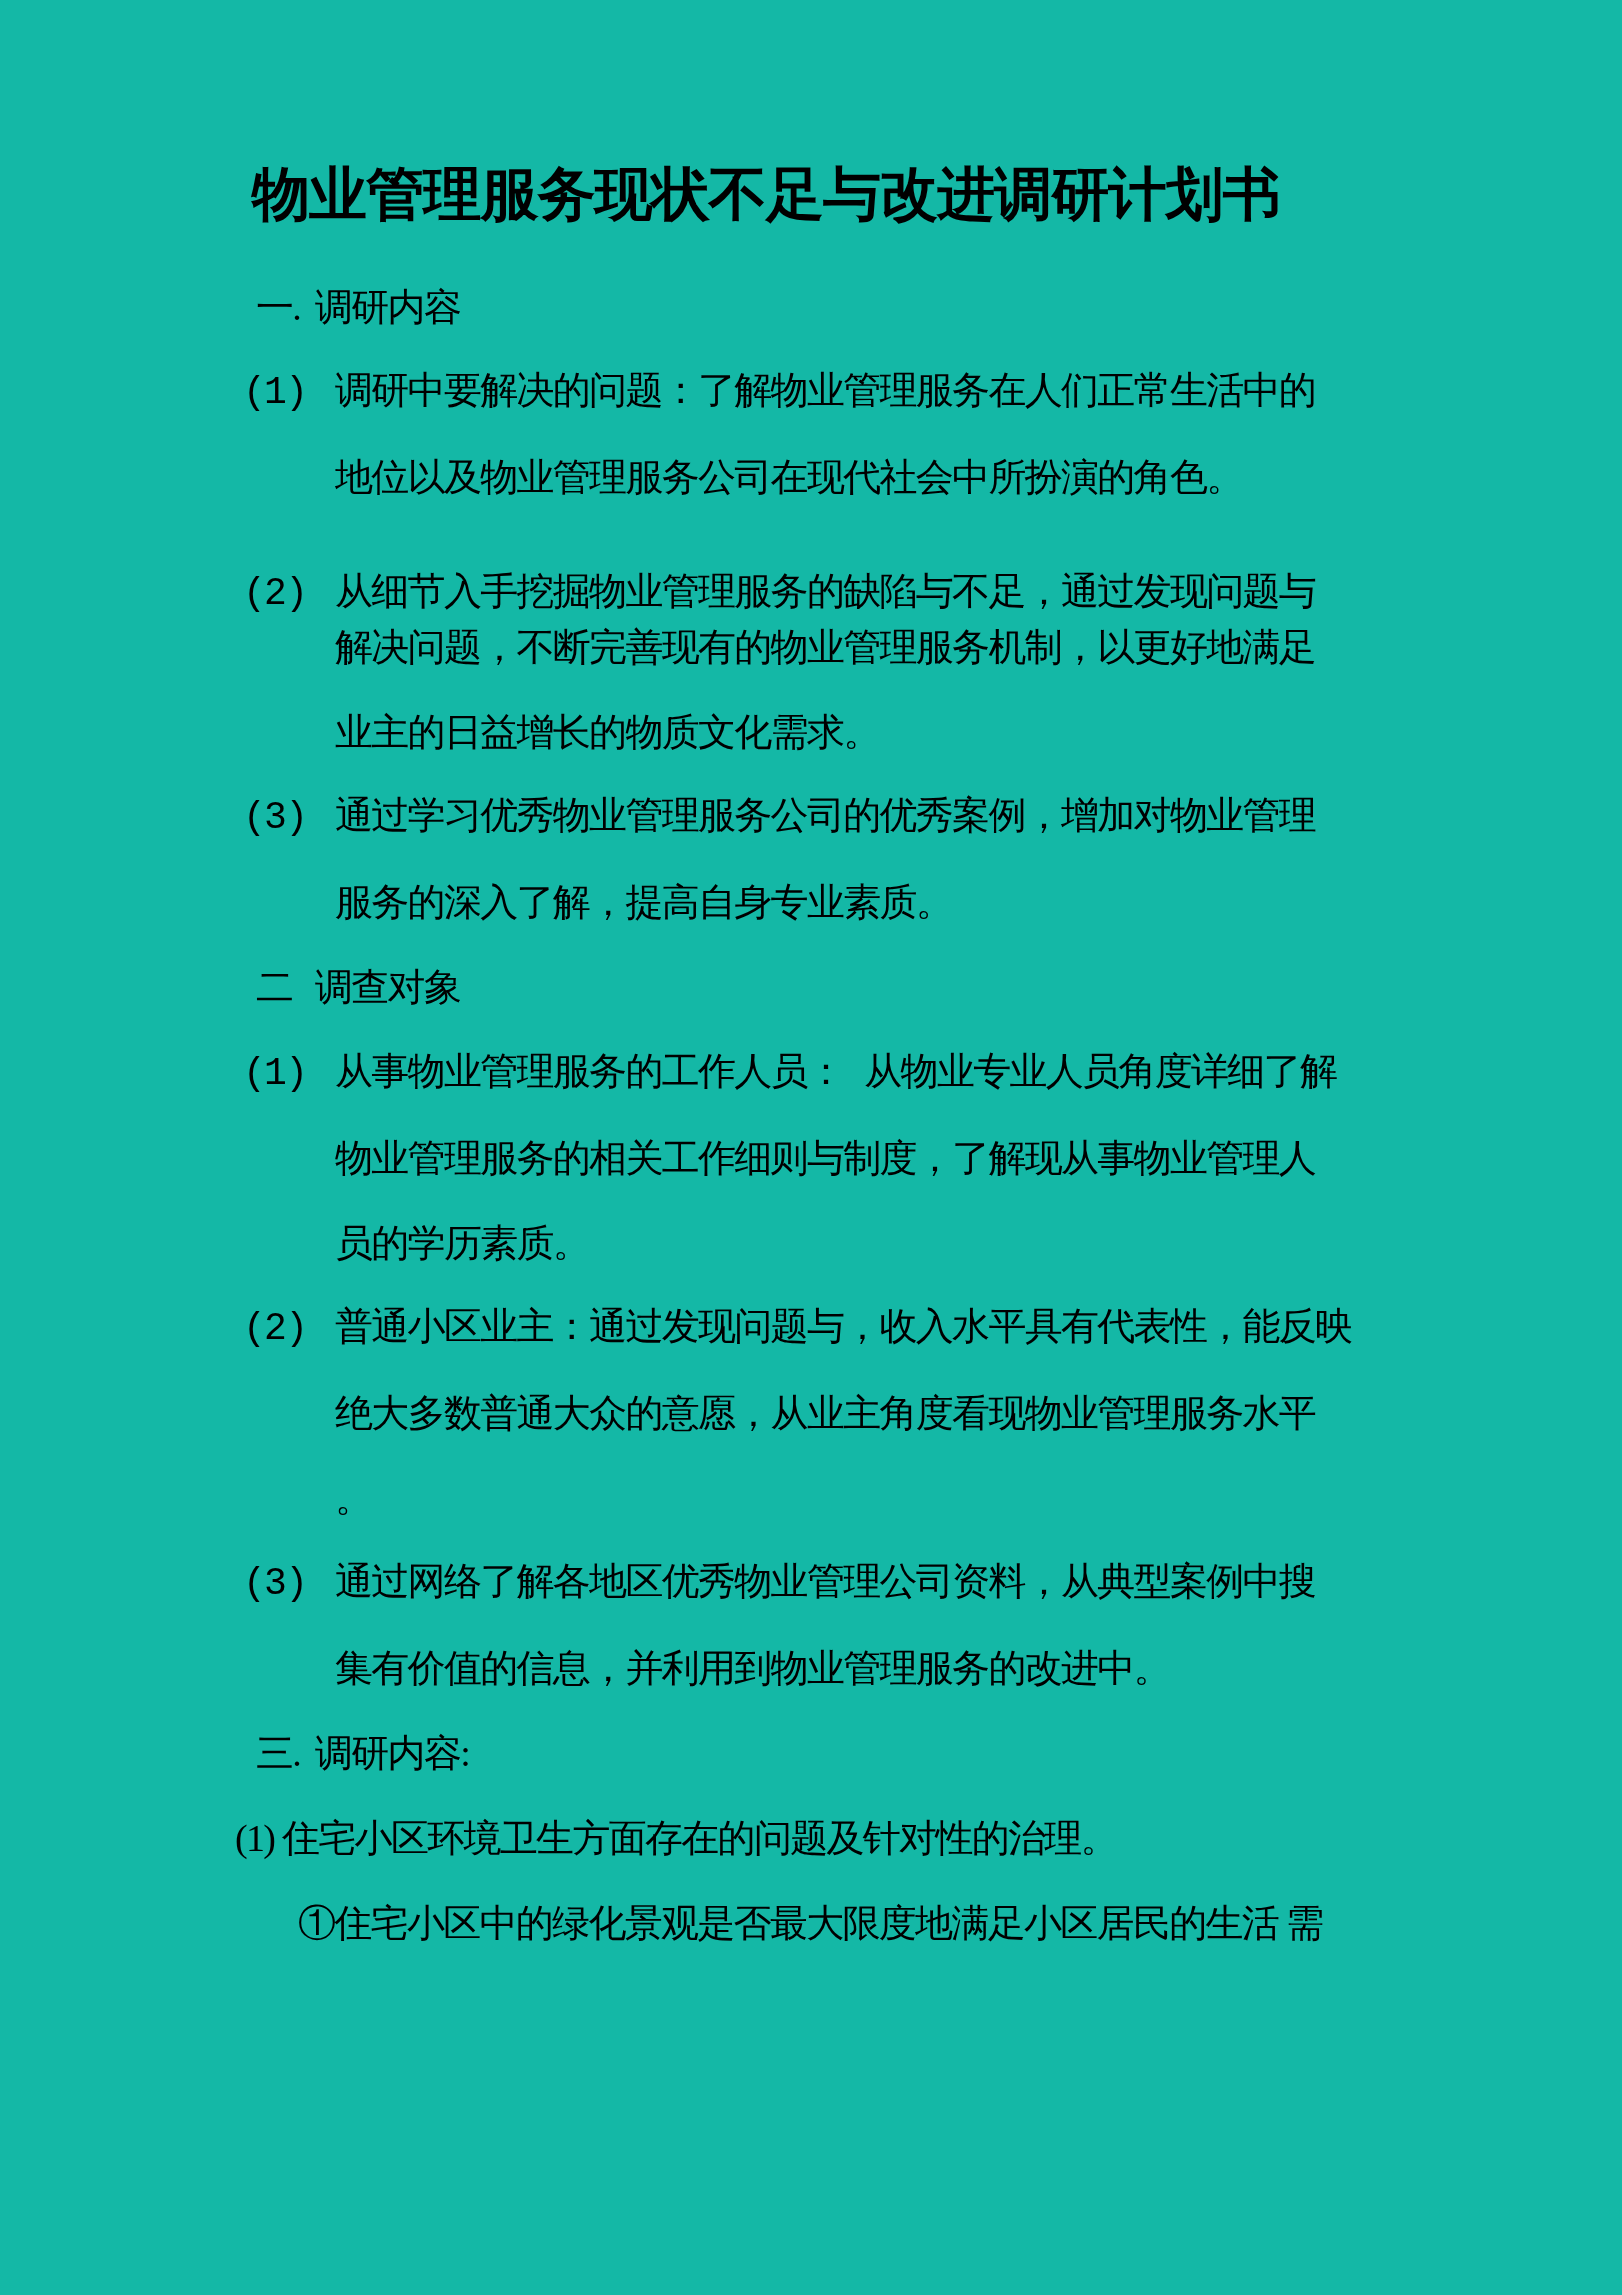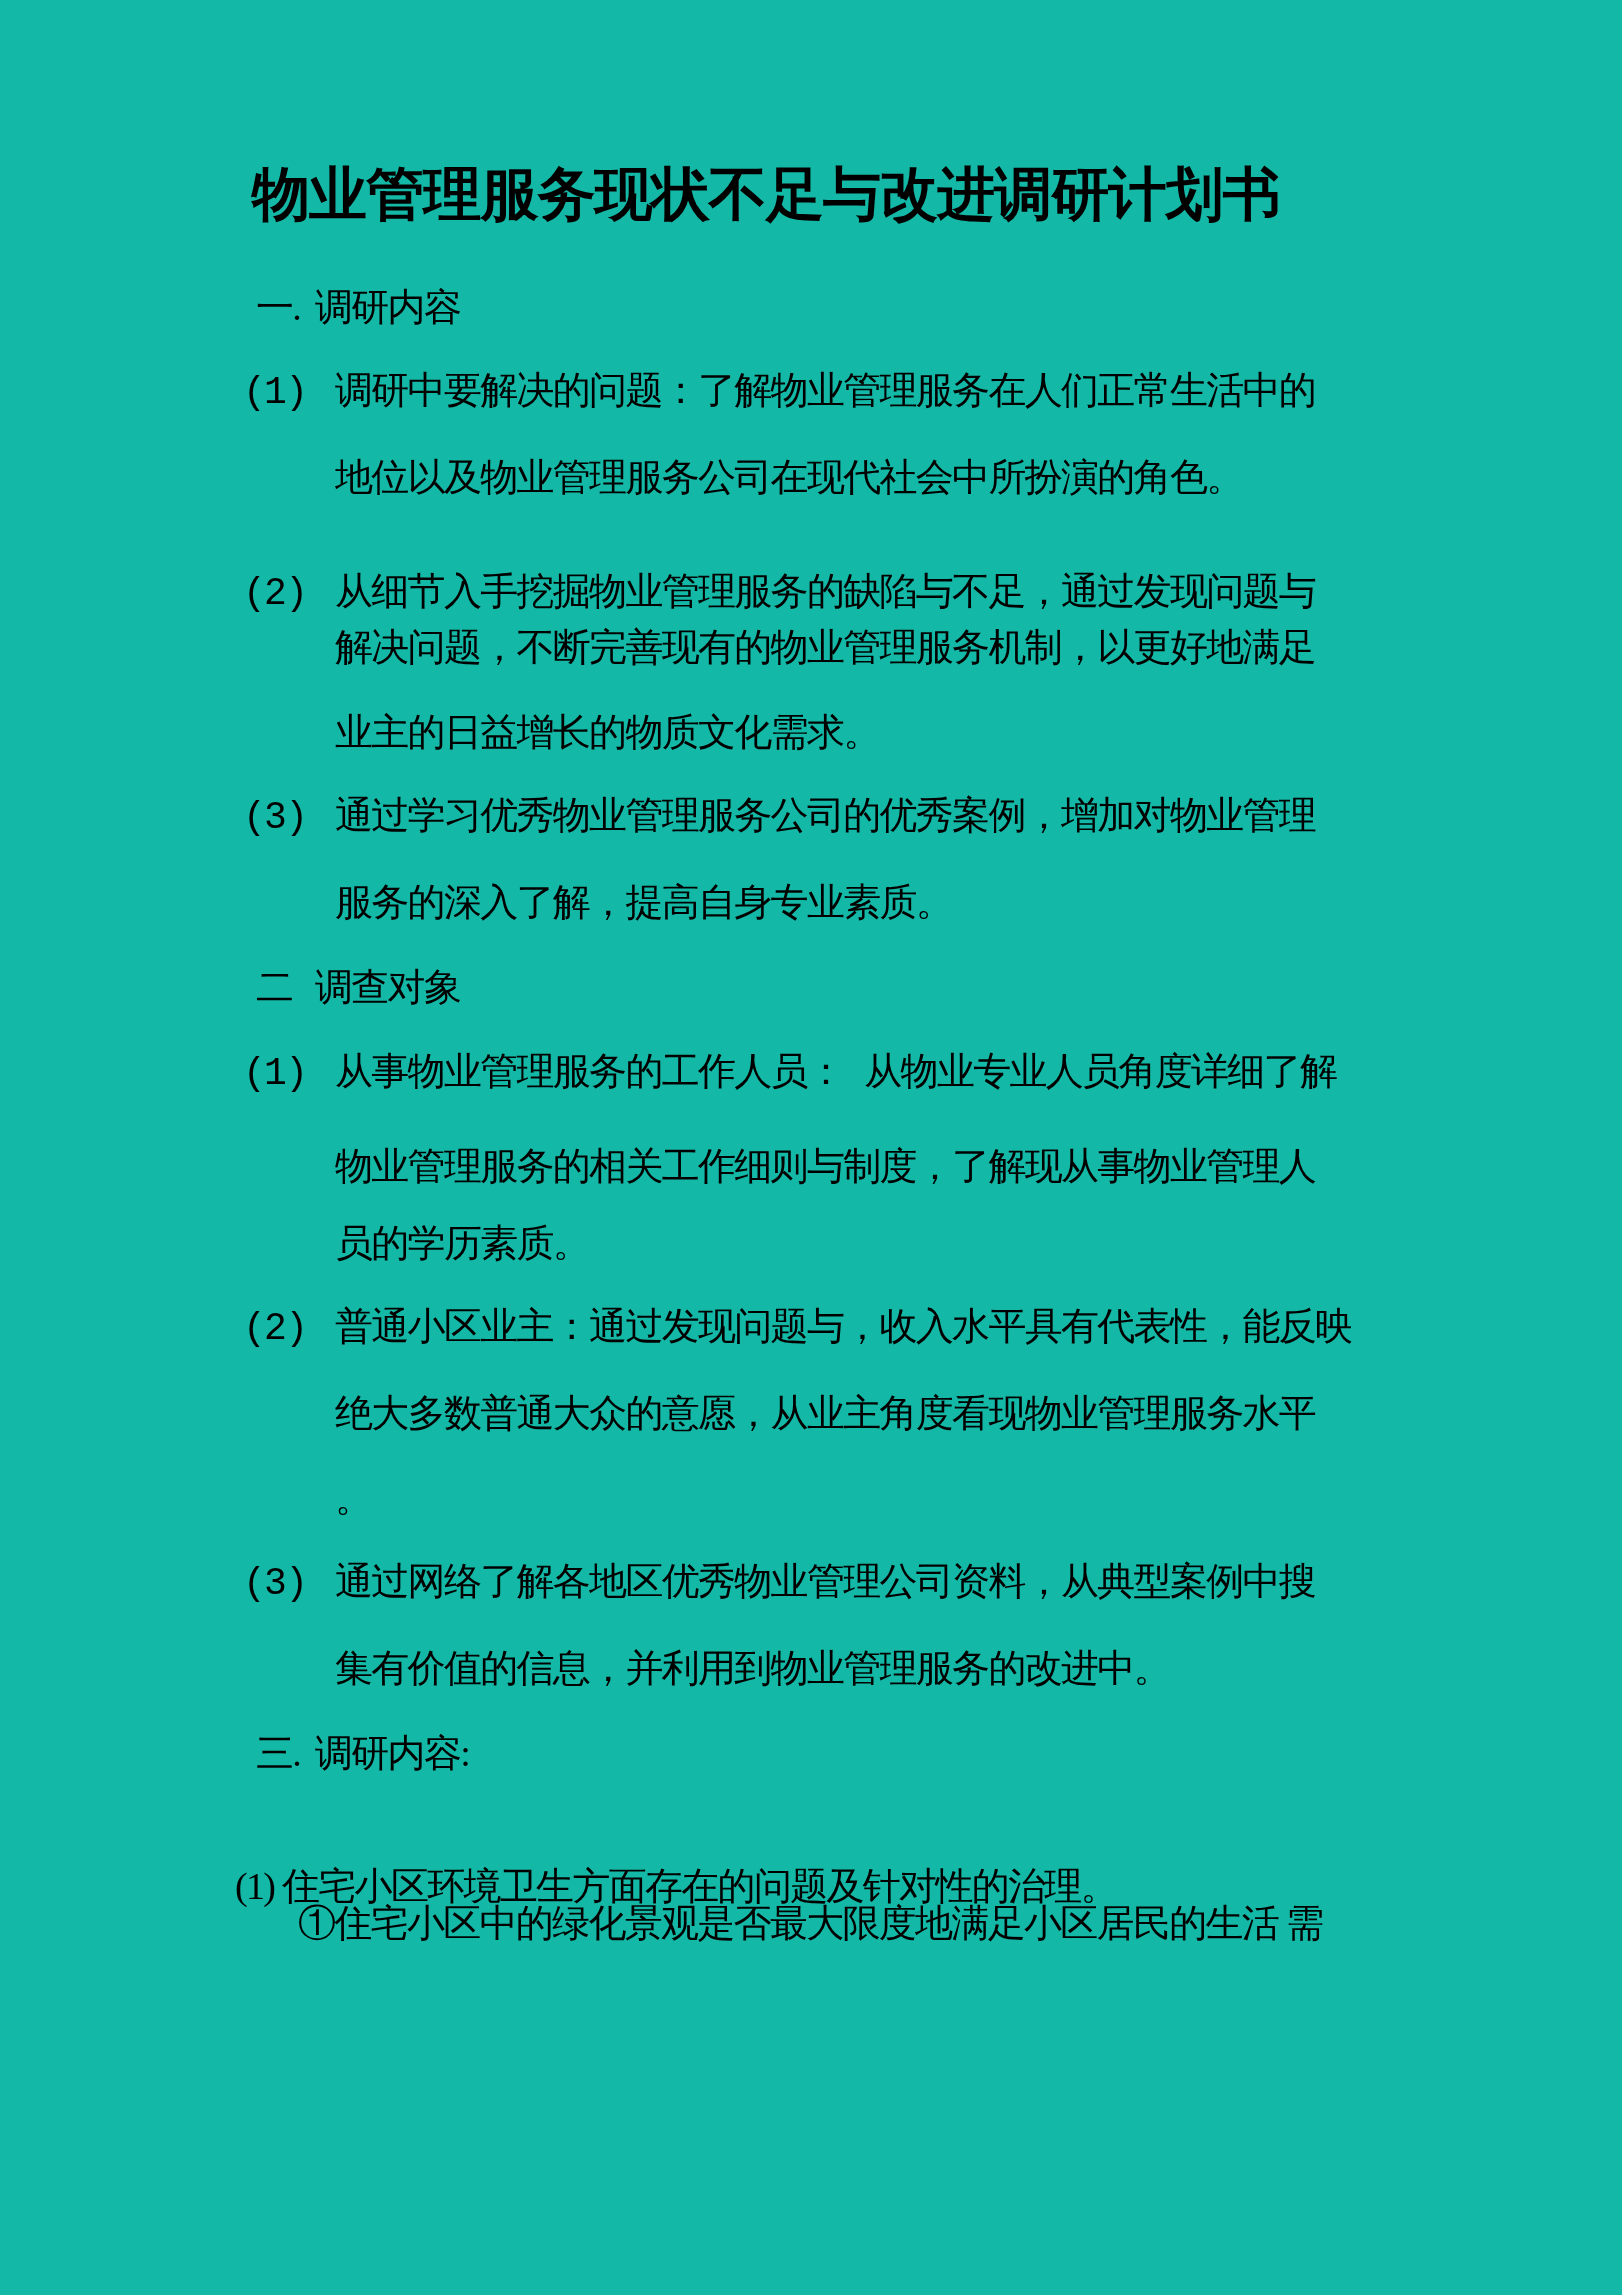--- a/index.html
+++ b/index.html
@@ -55,25 +55,25 @@
       <div class="line k-section" style="top: 288px;"><span class="num">一.</span><span>调研内容</span></div>
       <div class="line k-item" style="top: 373px;"><span class="num">(1)</span><span>调研中要解决的问题：了解物业管理服务在人们正常生活中的</span></div>
       <div class="line k-cont" style="top: 458px;"><span>地位以及物业管理服务公司在现代社会中所扮演的角色。</span></div>
       <div class="line k-item" style="top: 574px;"><span class="num">(2)</span><span>从细节入手挖掘物业管理服务的缺陷与不足，通过发现问题与</span></div>
       <div class="line k-cont" style="top: 628px;"><span>解决问题，不断完善现有的物业管理服务机制，以更好地满足</span></div>
       <div class="line k-cont" style="top: 713px;"><span>业主的日益增长的物质文化需求。</span></div>
       <div class="line k-item" style="top: 798px;"><span class="num">(3)</span><span>通过学习优秀物业管理服务公司的优秀案例，增加对物业管理</span></div>
       <div class="line k-cont" style="top: 883px;"><span>服务的深入了解，提高自身专业素质。</span></div>
       <div class="line k-section" style="top: 968px;"><span class="num">二</span><span>调查对象</span></div>
       <div class="line k-item" style="top: 1054px;"><span class="num">(1)</span><span>从事物业管理服务的工作人员： 从物业专业人员角度详细了解</span></div>
-      <div class="line k-cont" style="top: 1139px; margin-top: 8px;"><span>物业管理服务的相关工作细则与制度，了解现从事物业管理人</span></div>
+      <div class="line k-cont" style="top: 1139px;"><span>物业管理服务的相关工作细则与制度，了解现从事物业管理人</span></div>
       <div class="line k-cont" style="top: 1224px;"><span>员的学历素质。</span></div>
       <div class="line k-item" style="top: 1309px;"><span class="num">(2)</span><span>普通小区业主：通过发现问题与，收入水平具有代表性，能反映</span></div>
       <div class="line k-cont" style="top: 1394px;"><span>绝大多数普通大众的意愿，从业主角度看现物业管理服务水平</span></div>
       <div class="line k-cont" style="top: 1479px;"><span>。</span></div>
       <div class="line k-item" style="top: 1564px;"><span class="num">(3)</span><span>通过网络了解各地区优秀物业管理公司资料，从典型案例中搜</span></div>
       <div class="line k-cont" style="top: 1649px;"><span>集有价值的信息，并利用到物业管理服务的改进中。</span></div>
       <div class="line k-section" style="top: 1734px;"><span class="num">三.</span><span>调研内容:</span></div>
-      <div class="line k-flat" style="top: 1819px; margin-top: 48px;"><span>(1) 住宅小区环境卫生方面存在的问题及针对性的治理。</span></div>
+      <div class="line k-flat" style="top: 1819px;"><span>(1) 住宅小区环境卫生方面存在的问题及针对性的治理。</span></div>
       <div class="line k-sub" style="top: 1904px;"><span>①住宅小区中的绿化景观是否最大限度地满足小区居民的生活 需</span></div>
     </div>
 </div>
 
 
 </body></html>

